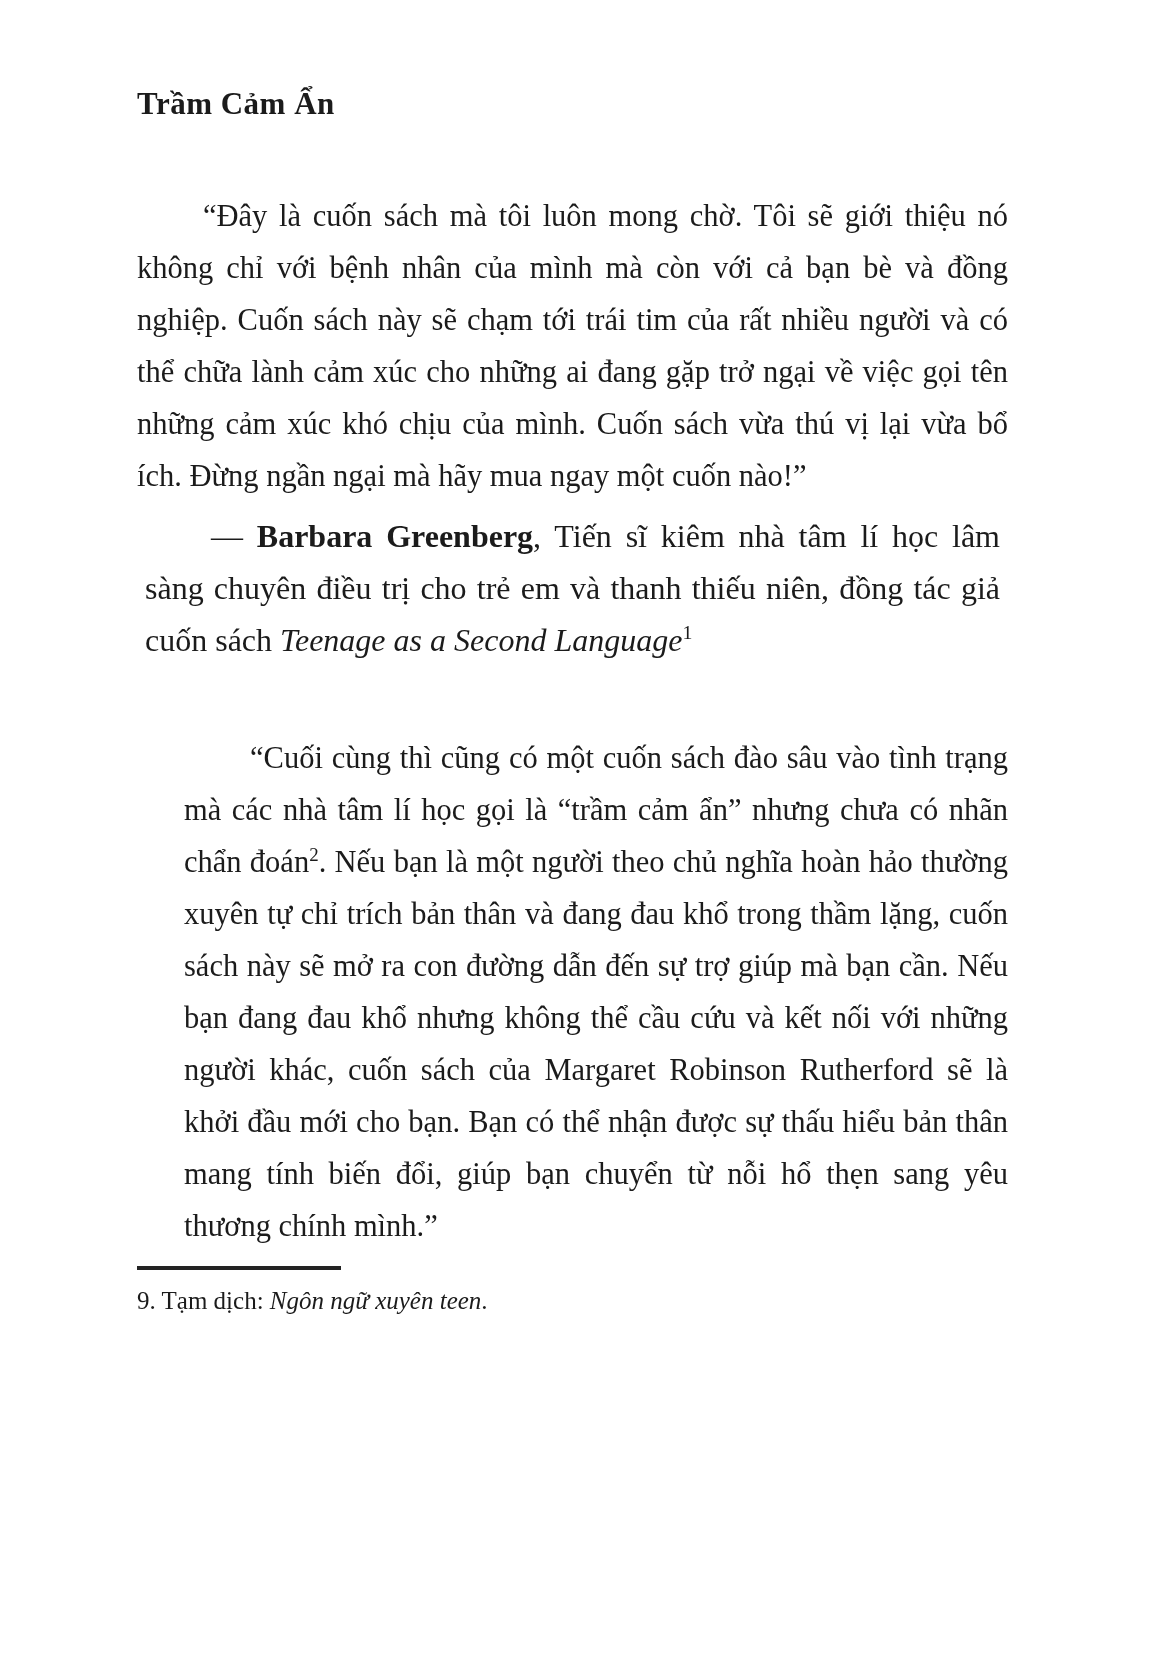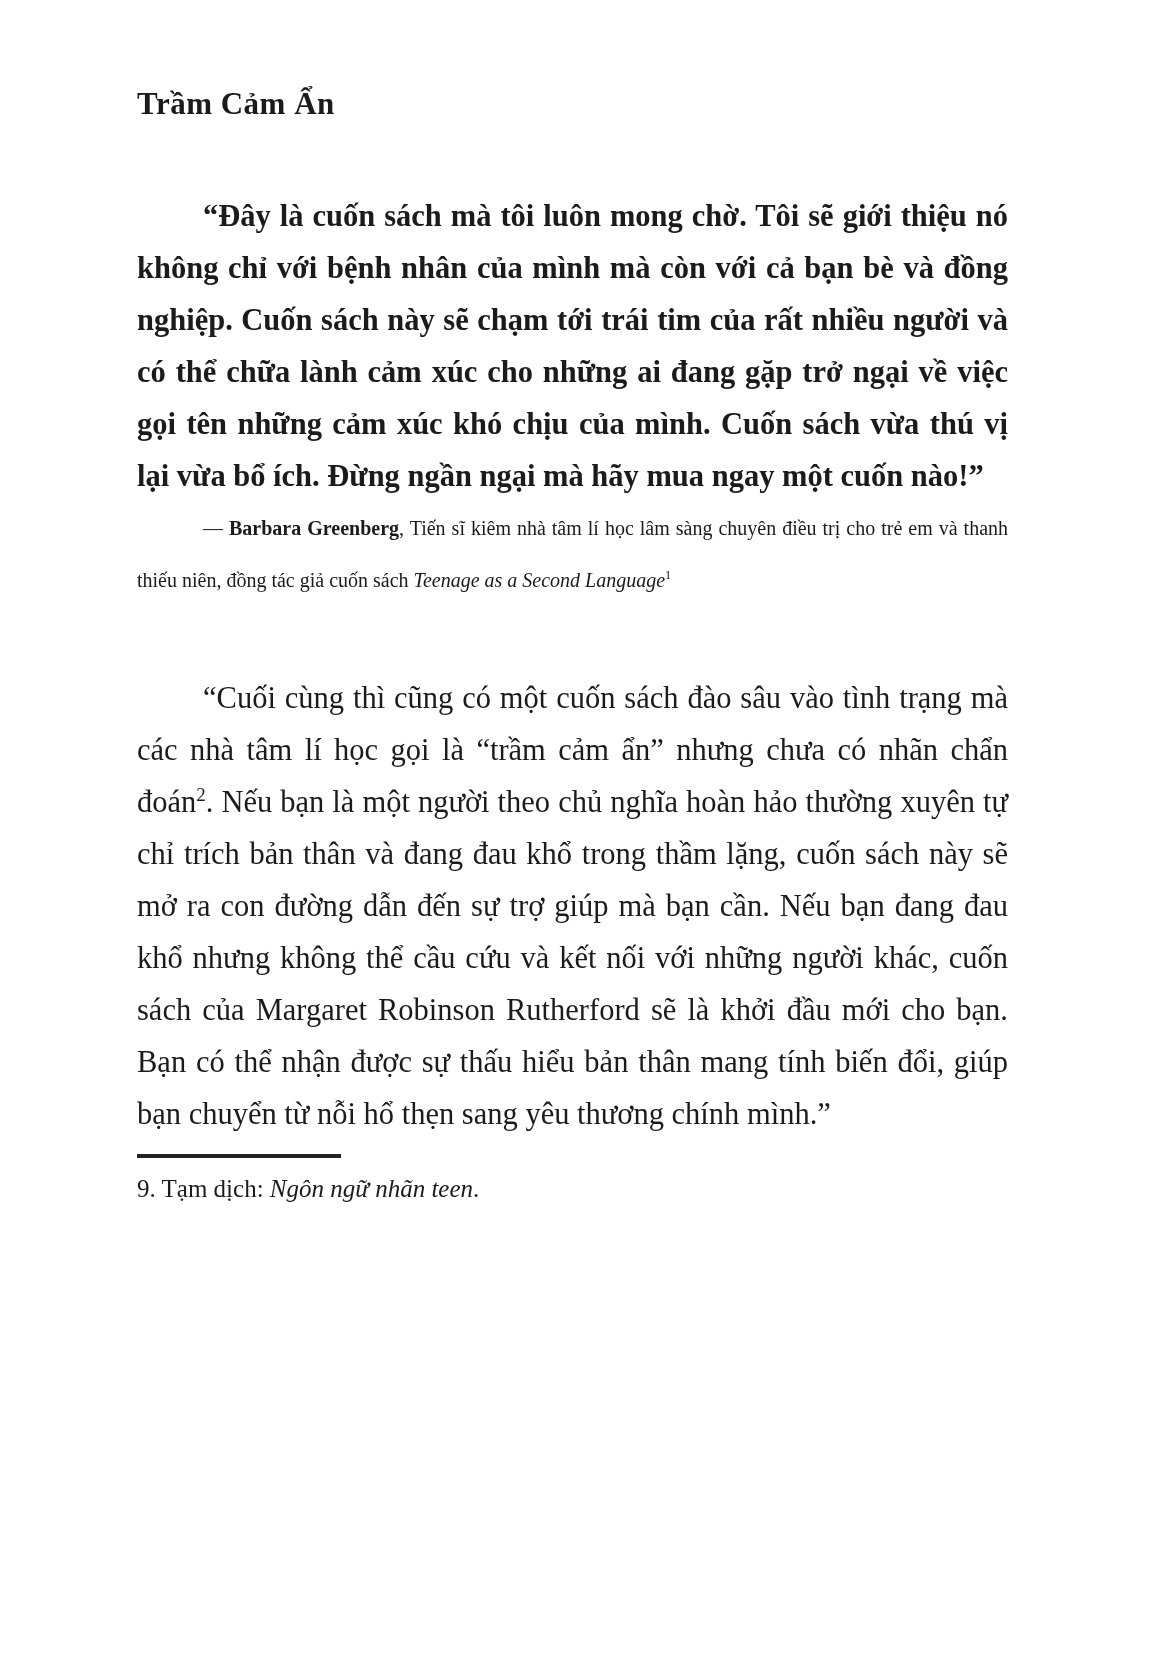--- a/index.html
+++ b/index.html
@@ -34,28 +34,28 @@
     font-size: 31px;
     letter-spacing: 0.5px;
   }
   .quote {
     font-size: 30.5px;
     line-height: 52px;
     text-align: justify;
     text-indent: 66px;
     margin: 0;
   }
-  .quote-1 { margin-top: 68px; font-weight: bold; }
-  .quote-2 { margin-top: 66px; }
+  .quote-1 { margin-top: 68px; }
+  .quote-2 { margin-top: 66px; margin-left: 47px; }
   .attribution {
-    font-size: 20px;
+    font-size: 32px;
     line-height: 52px;
     text-align: justify;
     text-indent: 66px;
-    margin: 0;
+    margin: 8px;
   }
   .attribution .name { font-weight: bold; }
   .book-title, .italic { font-style: italic; }
   sup.fn-ref {
     font-size: 0.62em;
     line-height: 0;
     vertical-align: super;
   }
   .footnote-sep {
     border: none;
@@ -95,19 +95,19 @@
     </p>
 
     <p class="quote quote-2">
       <span>“Cuối cùng thì cũng có một cuốn sách đào sâu vào tình trạng mà các nhà tâm lí học gọi là “trầm cảm ẩn” nhưng chưa có nhãn chẩn đoán</span><sup class="fn-ref">2</sup><span>. Nếu bạn là một người theo chủ nghĩa hoàn hảo thường xuyên tự chỉ trích bản thân và đang đau khổ trong thầm lặng, cuốn sách này sẽ mở ra con đường dẫn đến sự trợ giúp mà bạn cần. Nếu bạn đang đau khổ nhưng không thể cầu cứu và kết nối với những người khác, cuốn sách của Margaret Robinson Rutherford sẽ là khởi đầu mới cho bạn. Bạn có thể nhận được sự thấu hiểu bản thân mang tính biến đổi, giúp bạn chuyển từ nỗi hổ thẹn sang yêu thương chính mình.”</span>
     </p>
 
 
     <hr class="footnote-sep">
 
     <p class="footnote">
-      <span>9. Tạm dịch: </span><span class="italic">Ngôn ngữ nhãn teen</span><span>.</span>
+      <span>9. Tạm dịch: </span><span class="italic">Ngôn ngữ xuyên teen</span><span>.</span>
     </p>
 
 
   </div>
 
 </div>
 
 </body></html>

